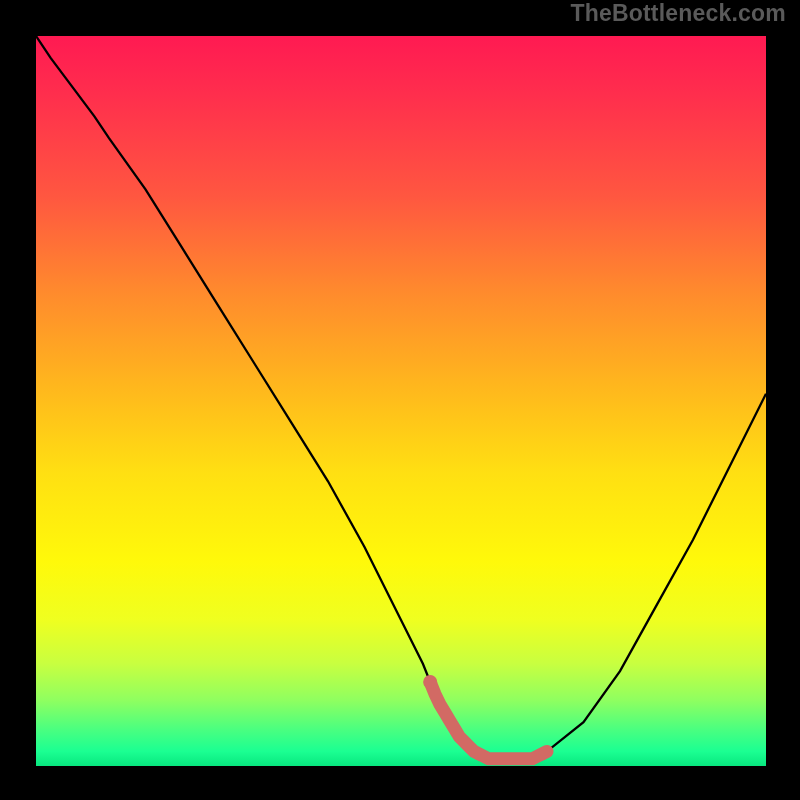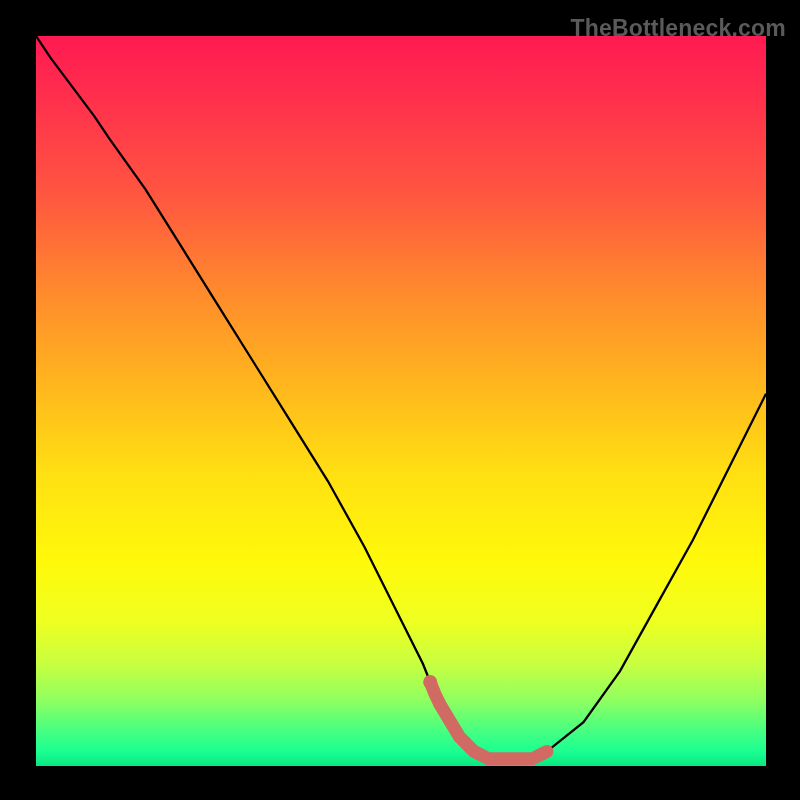--- a/index.html
+++ b/index.html
@@ -1,20 +1,20 @@
 <!DOCTYPE html>
 <html><head>
 <meta charset="utf-8">
 <style>
   * { margin: 0; padding: 0; box-sizing: border-box; }
   html, body { width: 800px; height: 800px; background: #000; overflow: hidden; }
   .container { position: relative; width: 800px; height: 800px; background: #000; }
   .watermark {
     position: absolute;
-    top: 15px;
+    top: 0;
     right: 14px;
     color: #5a5a5a;
     font-family: Arial, Helvetica, sans-serif;
     font-size: 23px;
     font-weight: 600;
     letter-spacing: 0.2px;
   }
   .plot-area {
     position: absolute;
     left: 36px;

